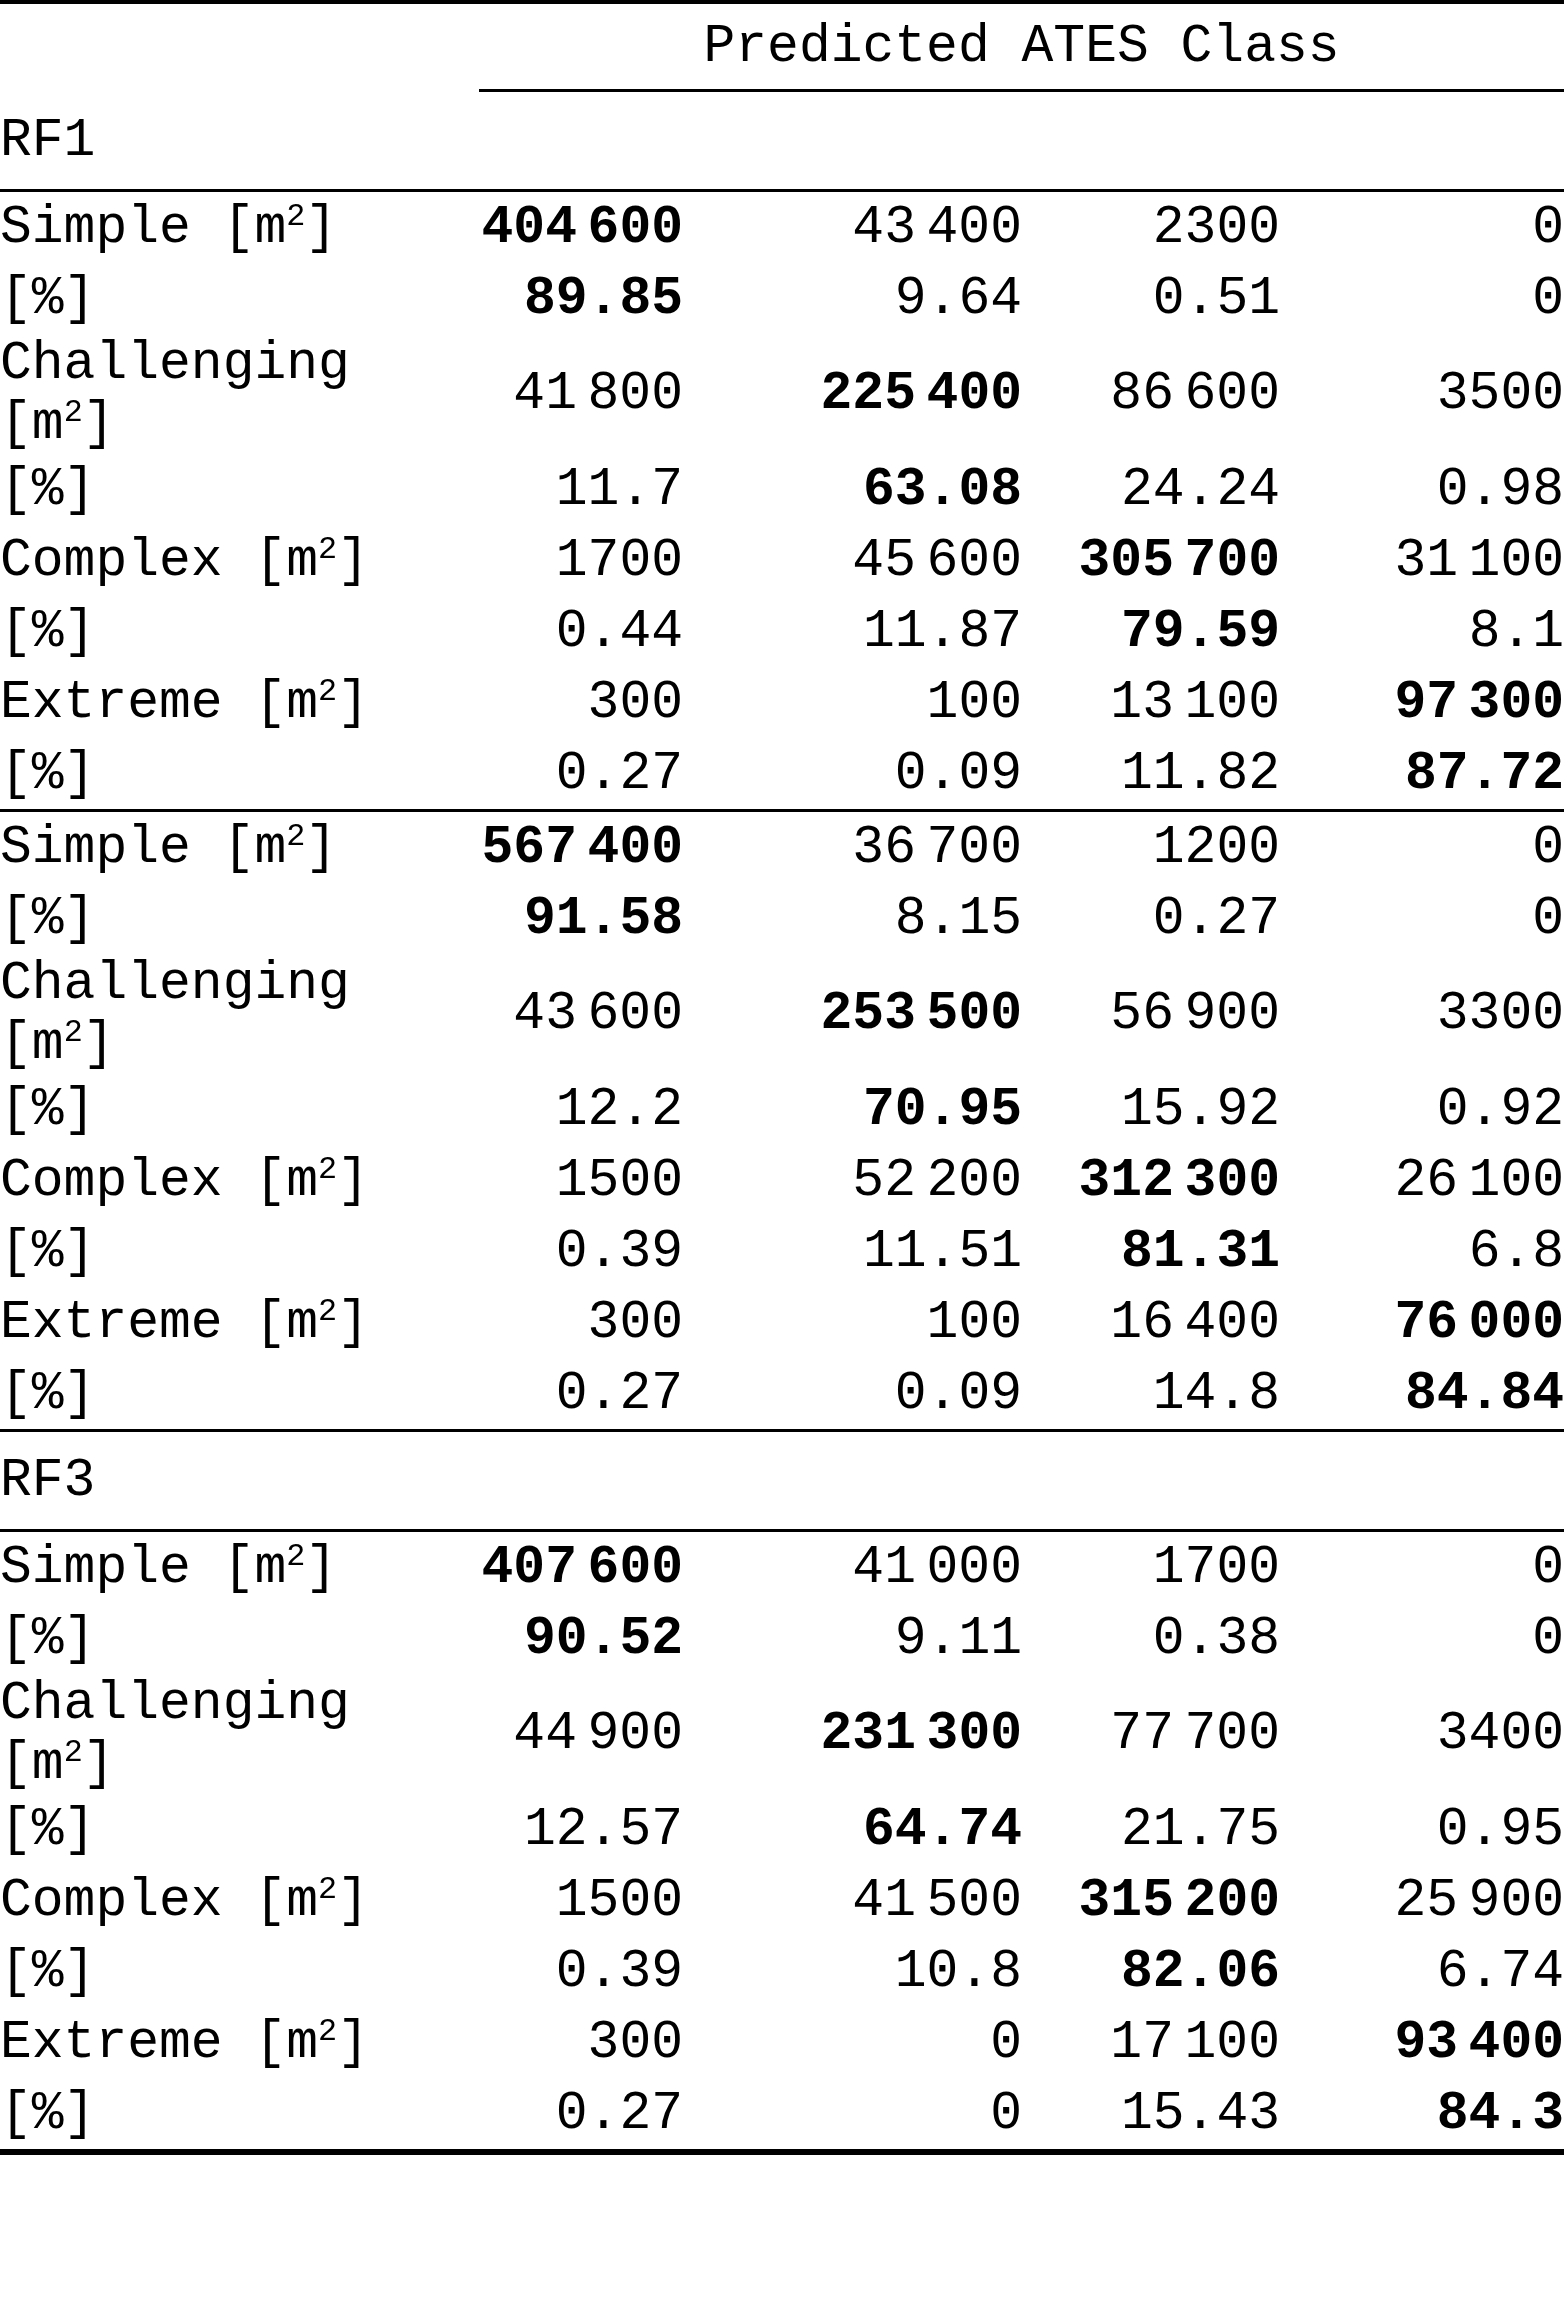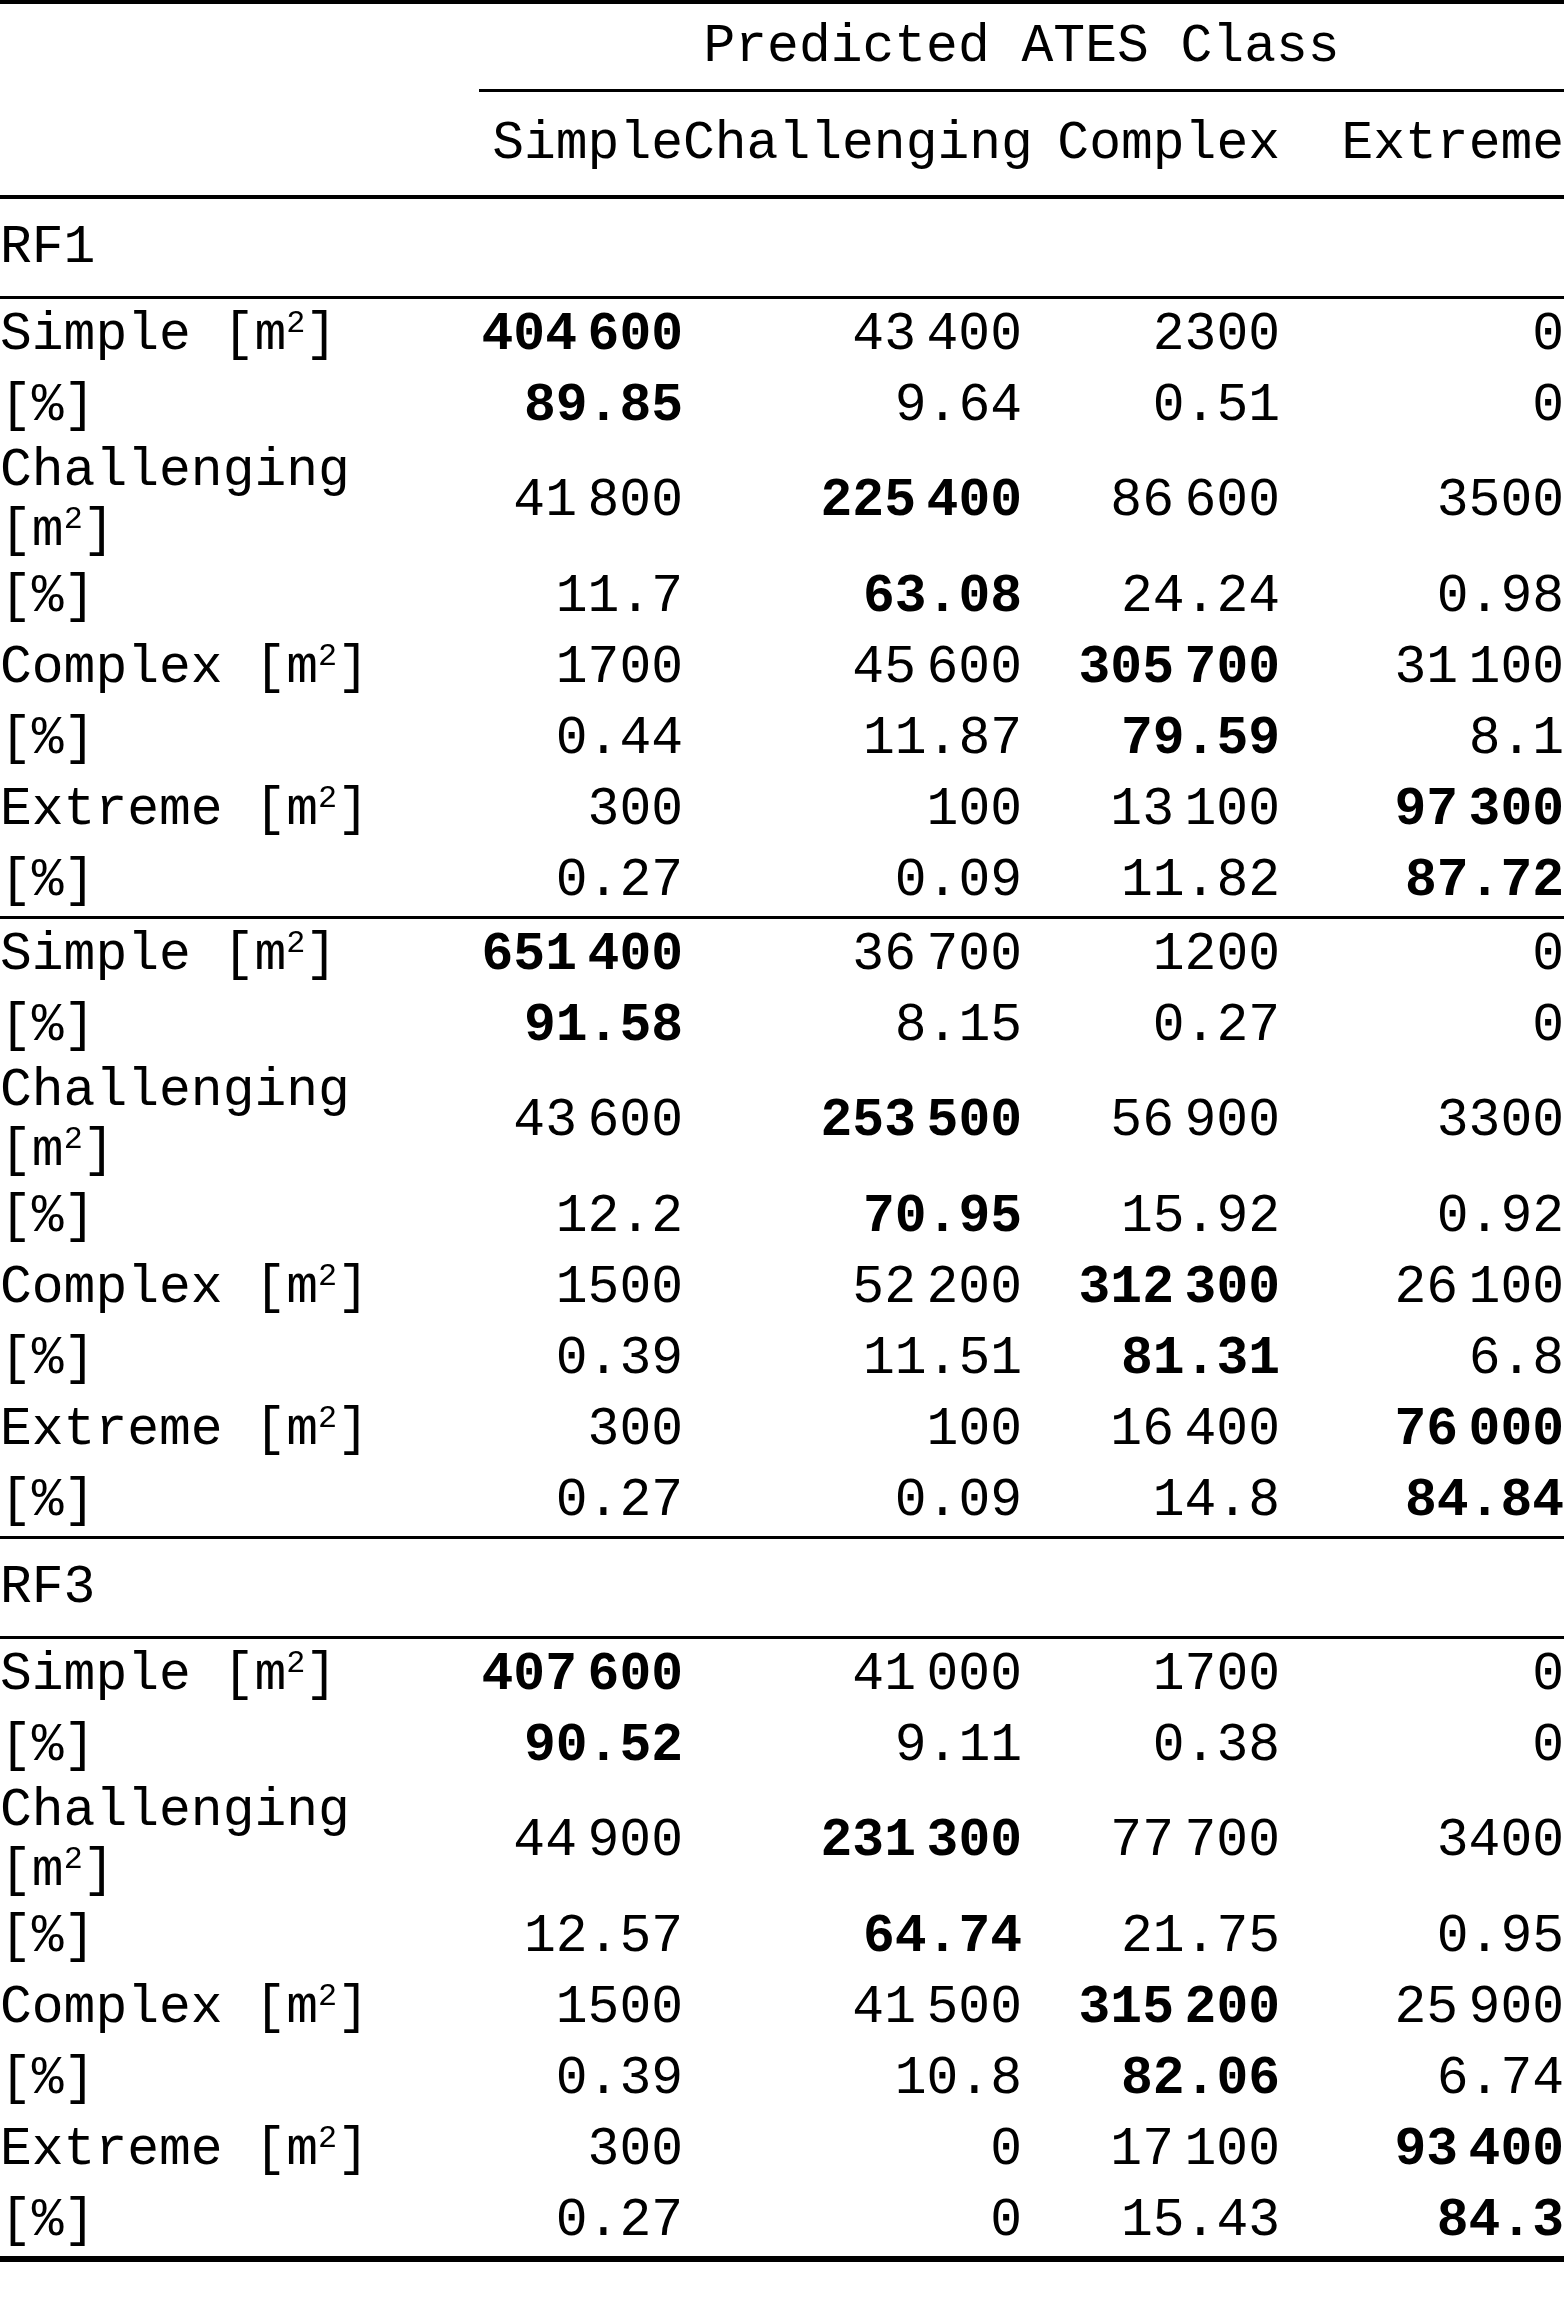--- a/index.html
+++ b/index.html
@@ -38,27 +38,20 @@
       <col style="width:204px">
       <col style="width:339px">
       <col style="width:258px">
       <col style="width:284px">
     </colgroup>
     <tbody>
       <tr class="predicted-row">
         <td class="blank"></td>
         <td class="predicted-cell" colspan="4">Predicted ATES Class</td>
       </tr>
-      <tr class="colhead-row">
-        <td class="blank"></td>
-        <td class="num">Simple</td>
-        <td class="num">Challenging</td>
-        <td class="num">Complex</td>
-        <td class="num col4pad">Extreme</td>
-      </tr>
 
     <tr class="section-title-row">
           <td colspan="5" class="fullrow">RF1</td>
         </tr>
         <tr class="data-row">
           <td class="label-cell"><span>Simple [m</span><sup class="sq">2</sup><span>]</span></td>
           <td class="num diag">404 600</td>
           <td class="num">43 400</td>
           <td class="num">2300</td>
           <td class="num col4pad">0</td>
@@ -107,21 +100,21 @@
         </tr>
         <tr class="data-row last">
           <td class="label-cell"><span>[%]</span></td>
           <td class="num">0.27</td>
           <td class="num">0.09</td>
           <td class="num">11.82</td>
           <td class="num col4pad diag">87.72</td>
         </tr>
         <tr class="data-row">
           <td class="label-cell"><span>Simple [m</span><sup class="sq">2</sup><span>]</span></td>
-          <td class="num diag">651 400</td>
+          <td class="num diag">567 400</td>
           <td class="num">36 700</td>
           <td class="num">1200</td>
           <td class="num col4pad">0</td>
         </tr>
         <tr class="data-row">
           <td class="label-cell"><span>[%]</span></td>
           <td class="num diag">91.58</td>
           <td class="num">8.15</td>
           <td class="num">0.27</td>
           <td class="num col4pad">0</td>

